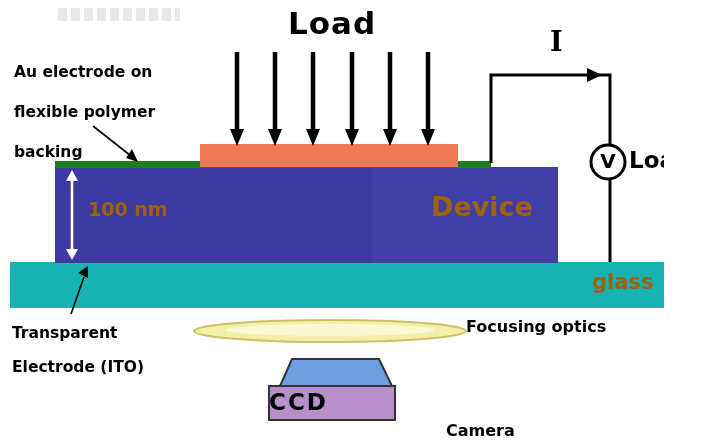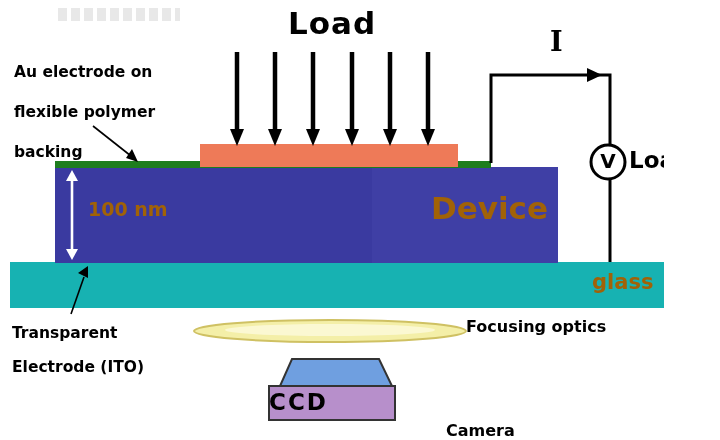--- a/index.html
+++ b/index.html
@@ -16,21 +16,21 @@
     font-family:"DejaVu Sans",sans-serif;
     font-weight:bold;
     color:#000;
     white-space:pre-line;
     line-height:1.15;
   }
   .white{color:#a16207;}
   #load-label{left:288px;top:6px;font-size:31px;letter-spacing:1px;}
   #au-label{left:14px;top:52px;font-size:15.5px;line-height:40px;}
   #thickness-label{left:88px;top:199px;font-size:19px;}
-  #device-label{left:431px;top:191px;font-size:31px;}
+  #device-label{left:431px;top:191px;font-size:27px;}
   #glass-label{left:592px;top:270px;font-size:21px;}
   #ito-label{left:12px;top:316px;font-size:15.5px;line-height:34px;}
   #optics-label{left:466px;top:318px;font-size:16px;}
   #ccd-label{left:269px;top:389px;width:126px;font-size:23px;letter-spacing:2px;}
   #camera-label{left:446px;top:394px;font-size:16px;margin-top:28px;}
   #current-label{left:550px;top:26px;font-size:27px;font-family:"DejaVu Serif",serif;}
   #volt-label{left:596px;top:150px;width:24px;text-align:center;font-size:20px;}
   #bias-label{left:629px;top:147px;font-size:23px;}
   #watermark{
     position:absolute;left:58px;top:8px;width:122px;height:13px;

